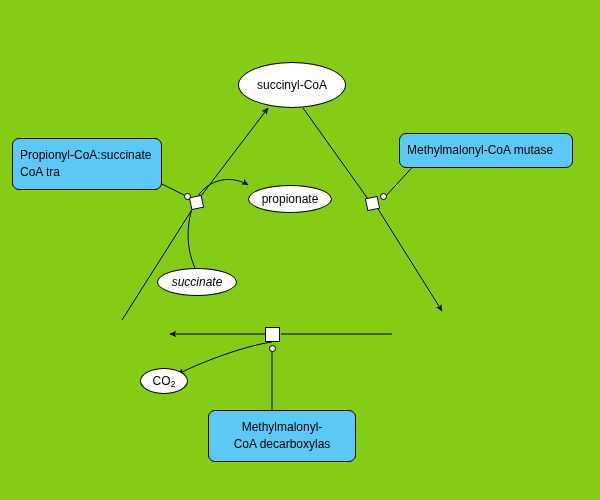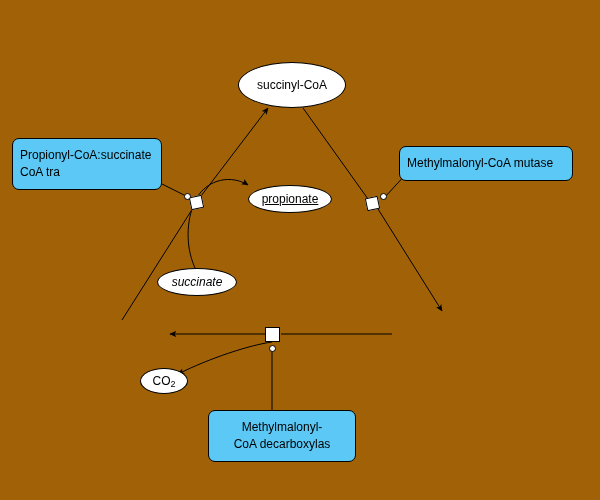--- a/index.html
+++ b/index.html
@@ -8,21 +8,21 @@
     padding: 0;
     background: #ffffff;
   }
   body {
     font-family: "Liberation Sans", sans-serif;
   }
   #canvas {
     position: relative;
     width: 600px;
     height: 500px;
-    background: #a16207;
+    background: #84cc16;
     overflow: hidden;
   }
   #edges {
     position: absolute;
     left: 0;
     top: 0;
     width: 600px;
     height: 500px;
   }
   .metabolite {
@@ -106,35 +106,35 @@
   <div class="rxn-square" style="left:366px; top:197px; width:13px; height:13px; transform:rotate(-12deg);"></div>
   <div class="rxn-circle" style="left:380px; top:193px; width:7px; height:7px;"></div>
 
   <div class="rxn-square" style="left:265px; top:327px; width:15px; height:15px;"></div>
   <div class="rxn-circle" style="left:269px; top:345px; width:7px; height:7px;"></div>
 
   <div class="metabolite" style="left:238px; top:62px; width:108px; height:46px;">
     <span>succinyl-CoA</span>
   </div>
 
-  <div class="metabolite" style="left:248px; top:185px; width:84px; height:28px;text-decoration:underline;">
+  <div class="metabolite" style="left:248px; top:185px; width:84px; height:28px;">
     <span>propionate</span>
   </div>
 
   <div class="metabolite" style="left:157px; top:268px; width:80px; height:28px;font-style:italic;">
     <span>succinate</span>
   </div>
 
 
 
   <div class="metabolite" style="left:140px; top:368px; width:48px; height:26px;">
     <span><span>CO</span><sub>2</sub></span>
   </div>
 
   <div class="enzyme" style="left:12px; top:138px; width:150px;">Propionyl-CoA:succinate
 CoA tra</div>
 
-  <div class="enzyme" style="left:399px; top:133px; width:174px;margin-top:13px;">Methylmalonyl-CoA mutase</div>
+  <div class="enzyme" style="left:399px; top:133px; width:174px;">Methylmalonyl-CoA mutase</div>
 
   <div class="enzyme" style="left:208px; top:410px; width:148px; text-align:center;">Methylmalonyl-
 CoA decarboxylas</div>
 
 </div>
 
 </body></html>

